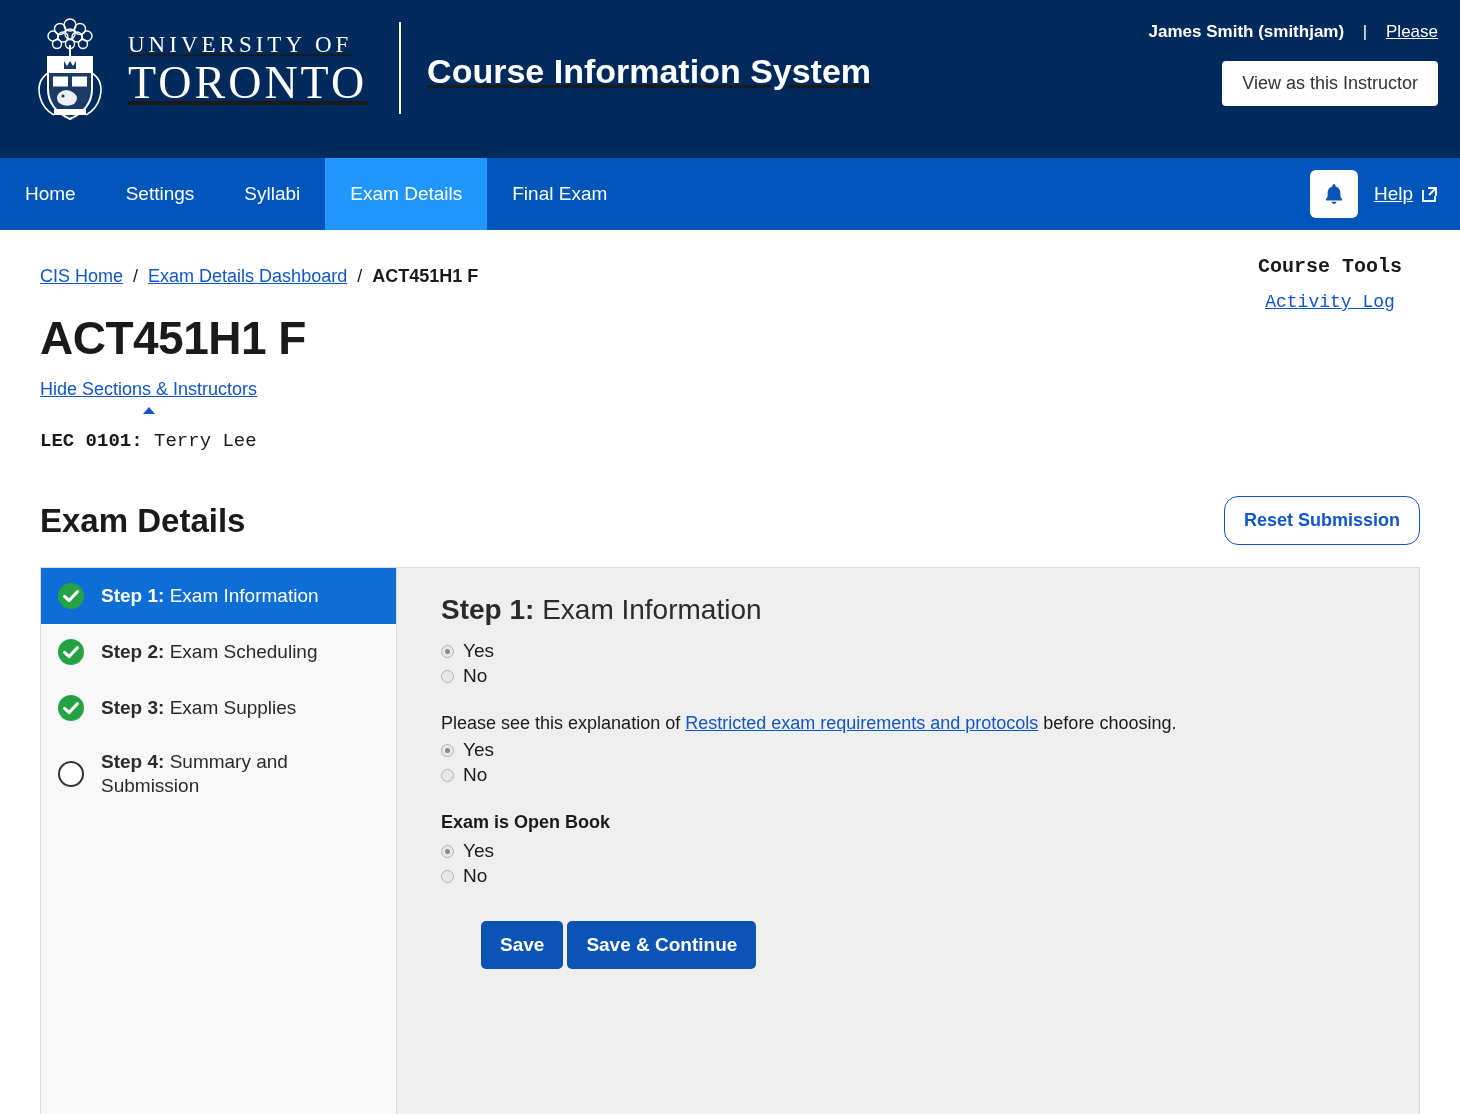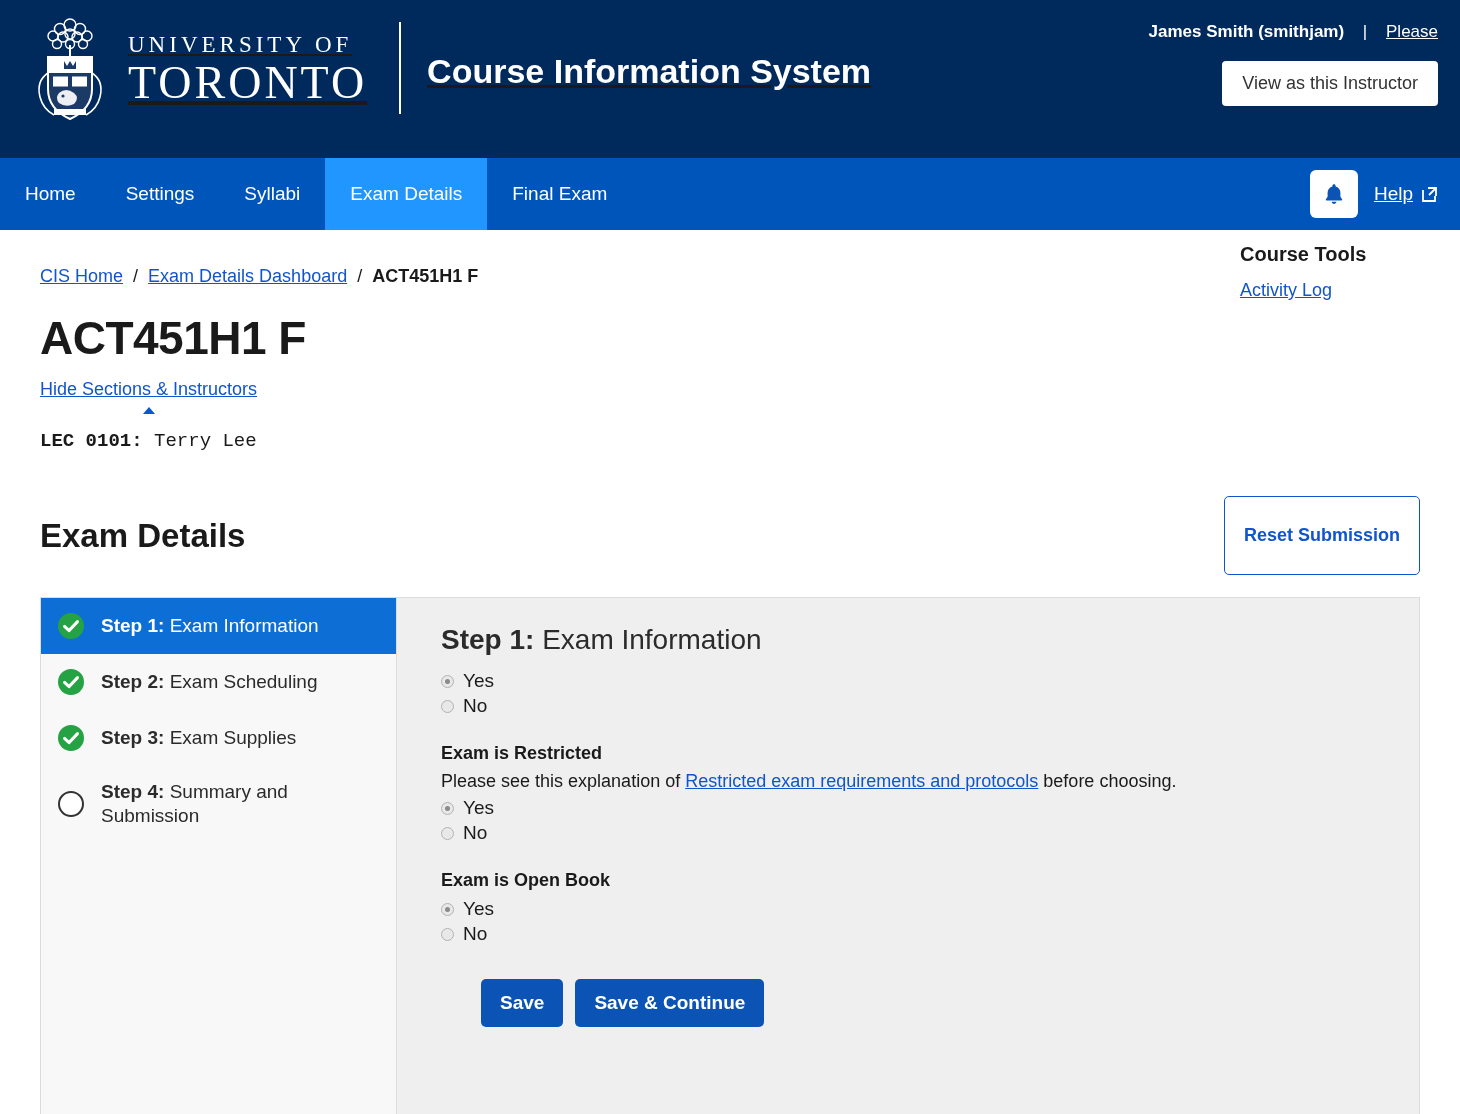--- a/index.html
+++ b/index.html
@@ -145,23 +145,24 @@
     font-size: 18px;
     color: #1a1a1a;
   }
   .breadcrumb a { color: #1155cc; text-decoration: underline; }
   .breadcrumb .slash { color: #1a1a1a; margin: 0 5px; }
   .breadcrumb .current { font-weight: bold; }
 
   .course-tools {
     position: absolute;
     right: 40px;
-    top: 13px;
-    text-align: left;
+    top: 25px;
+    text-align: center;
     width: 180px;
+    font-family: Liberation Mono, monospace;
   }
   .course-tools h3 {
     margin: 0;
     font-size: 20px;
     font-weight: bold;
     color: #1a1a1a;
   }
   .course-tools a {
     display: inline-block;
     margin-top: 14px;
@@ -211,25 +212,25 @@
     margin: 0;
     font-size: 33px;
     font-weight: bold;
     color: #1a1a1a;
   }
   .reset-btn {
     margin-left: auto;
     background: #ffffff;
     color: #1155cc;
     border: 1px solid #1155cc;
-    border-radius: 5px;
+    border-radius: 14px;
     font-size: 18px;
     font-weight: bold;
     font-family: "Liberation Sans", sans-serif;
-    padding: 28px 19px;
+    padding: 13px 19px;
     cursor: pointer;
   }
 
   
   .wizard {
     margin-top: 22px;
     display: flex;
     align-items: stretch;
     height: 704px;
   }
@@ -303,21 +304,21 @@
   .radio.checked::after {
     content: "";
     position: absolute;
     left: 3px; top: 3px;
     width: 5px; height: 5px;
     border-radius: 50%;
     background: #8a8a8a;
   }
   .radio-text { font-size: 19px; color: #1a1a1a; }
 
-  .btn-row { display: flex; gap: 12px; margin-top: 34px; padding-left: 40px; }
+  .btn-row { display: flex; gap: 4px; margin-top: 34px; padding-left: 40px; }
   .btn-primary {
     background: #0b54b5;
     color: #ffffff;
     border: none;
     border-radius: 5px;
     font-size: 19px;
     font-weight: bold;
     font-family: "Liberation Sans", sans-serif;
     padding: 13px 19px;
     cursor: pointer;
@@ -482,21 +483,20 @@
           <span class="radio checked"></span>
           <span class="radio-text">Yes</span>
         </label>
         <label class="radio-row">
           <span class="radio"></span>
           <span class="radio-text">No</span>
         </label>
       </div>
 
       <div class="q-block">
-        <p class="q-label">Exam is Restricted</p>
         <p class="q-help"><span>Please see this explanation of </span><a href="#">Restricted exam requirements and protocols</a><span> before choosing.</span></p>
         <label class="radio-row">
           <span class="radio checked"></span>
           <span class="radio-text">Yes</span>
         </label>
         <label class="radio-row">
           <span class="radio"></span>
           <span class="radio-text">No</span>
         </label>
       </div>

